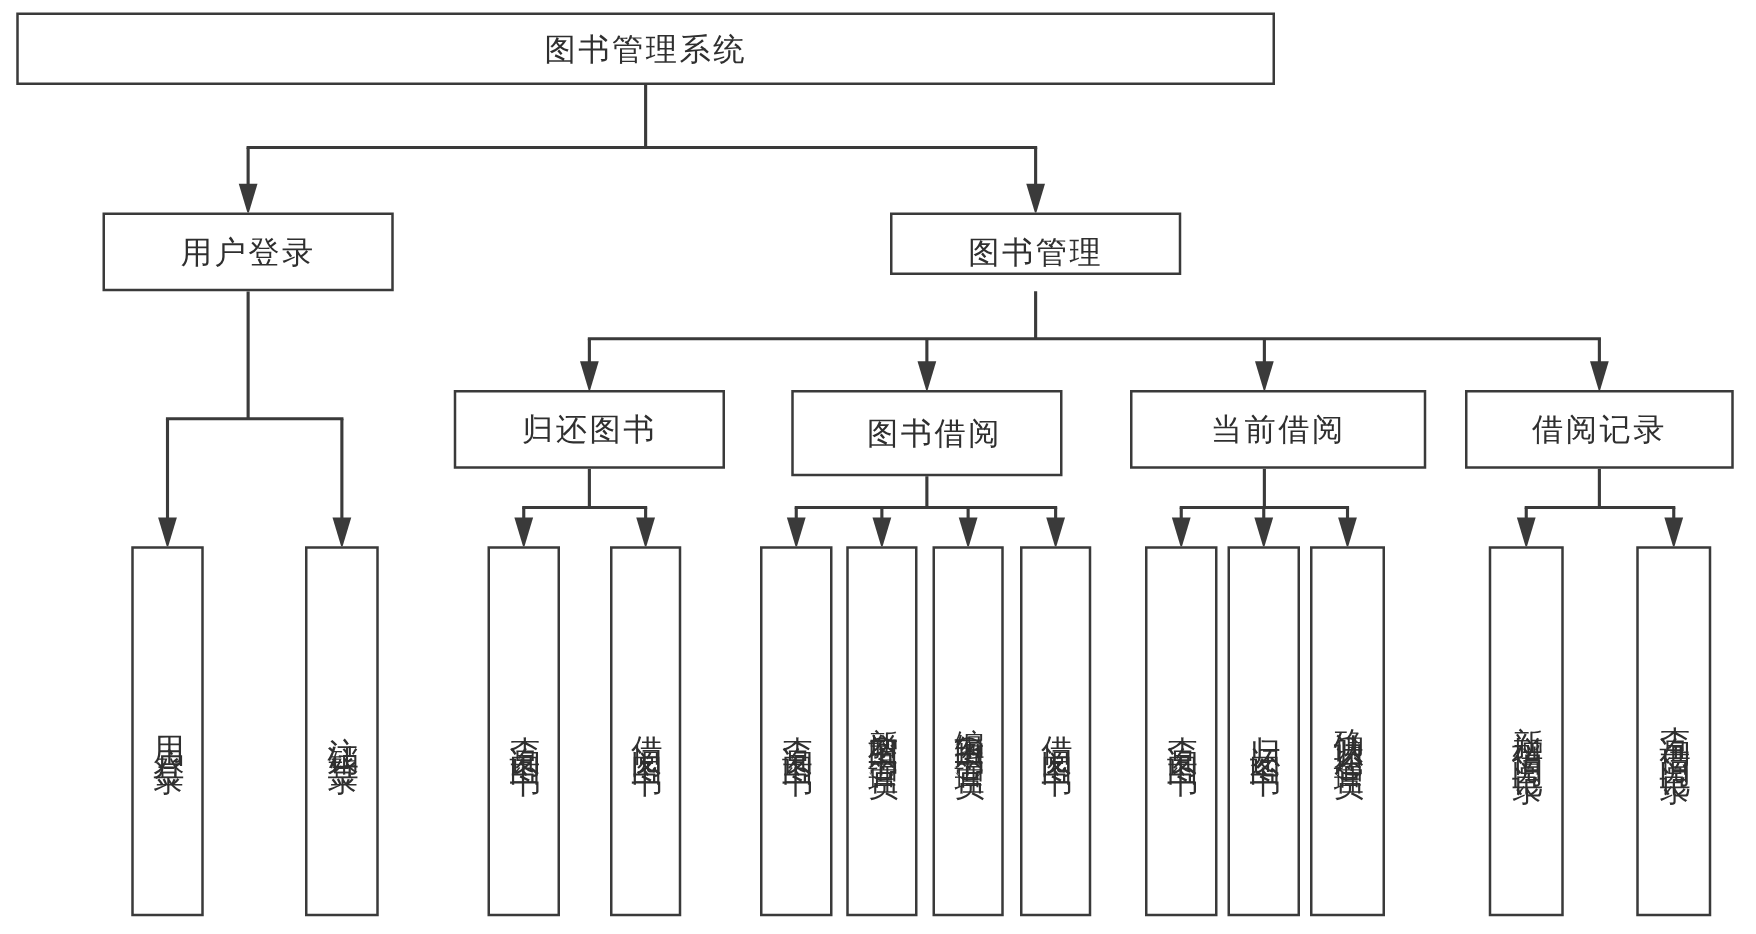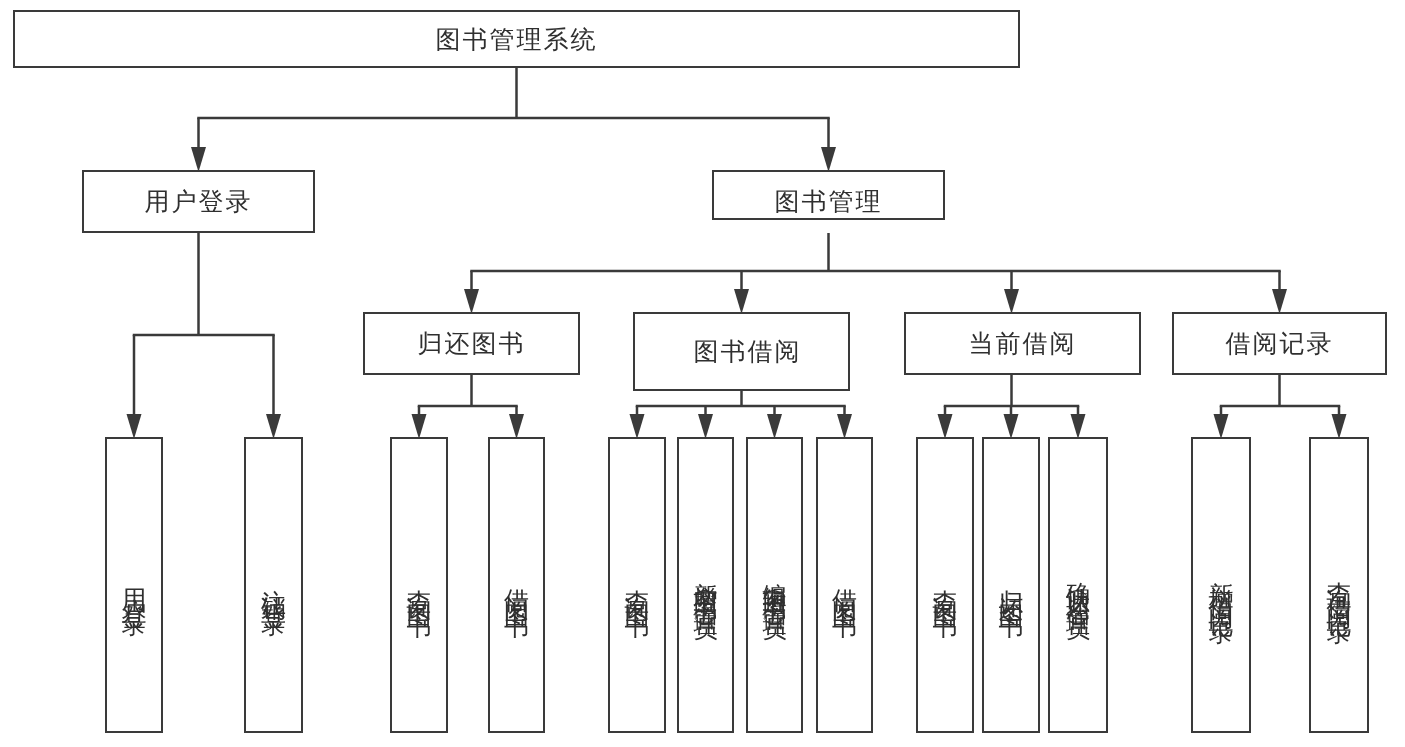--- a/index.html
+++ b/index.html
@@ -126,21 +126,21 @@
       </div>
       <div class="box h" style="left: 82px; top: 170px; width: 233px; height: 63px;">
         <span>用户登录</span>
       </div>
       <div class="box h" style="left: 712px; top: 170px; width: 233px; height: 50px; align-items: flex-end;">
         <span>图书管理</span>
       </div>
       <div class="box h" style="left: 363px; top: 312px; width: 217px; height: 63px;">
         <span>归还图书</span>
       </div>
-      <div class="box h" style="left: 633px; top: 312px; width: 217px; height: 79px; padding-left: 12px;">
+      <div class="box h" style="left: 633px; top: 312px; width: 217px; height: 69px; padding-left: 12px;">
         <span>图书借阅</span>
       </div>
       <div class="box h" style="left: 904px; top: 312px; width: 237px; height: 63px;">
         <span>当前借阅</span>
       </div>
       <div class="box h" style="left: 1172px; top: 312px; width: 215px; height: 63px;">
         <span>借阅记录</span>
       </div>
       <div class="box v" style="left: 105px; top: 437px; width: 58px; height: 296px;">
         <span>用户登录</span>

